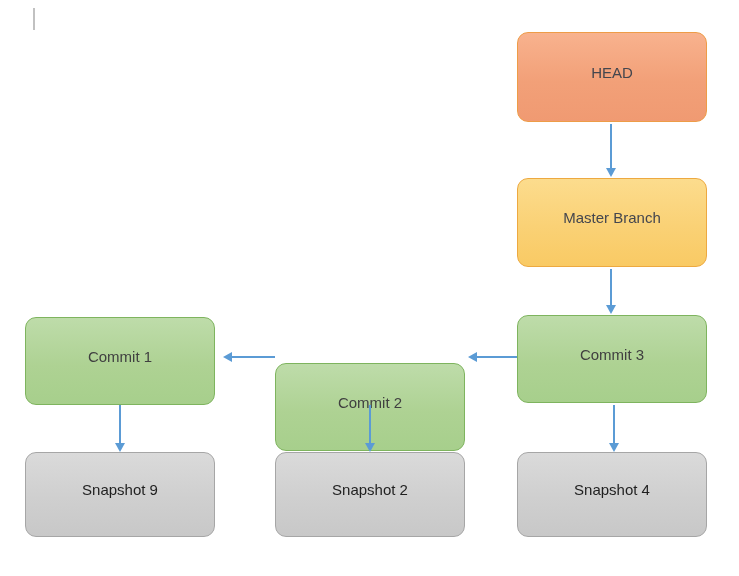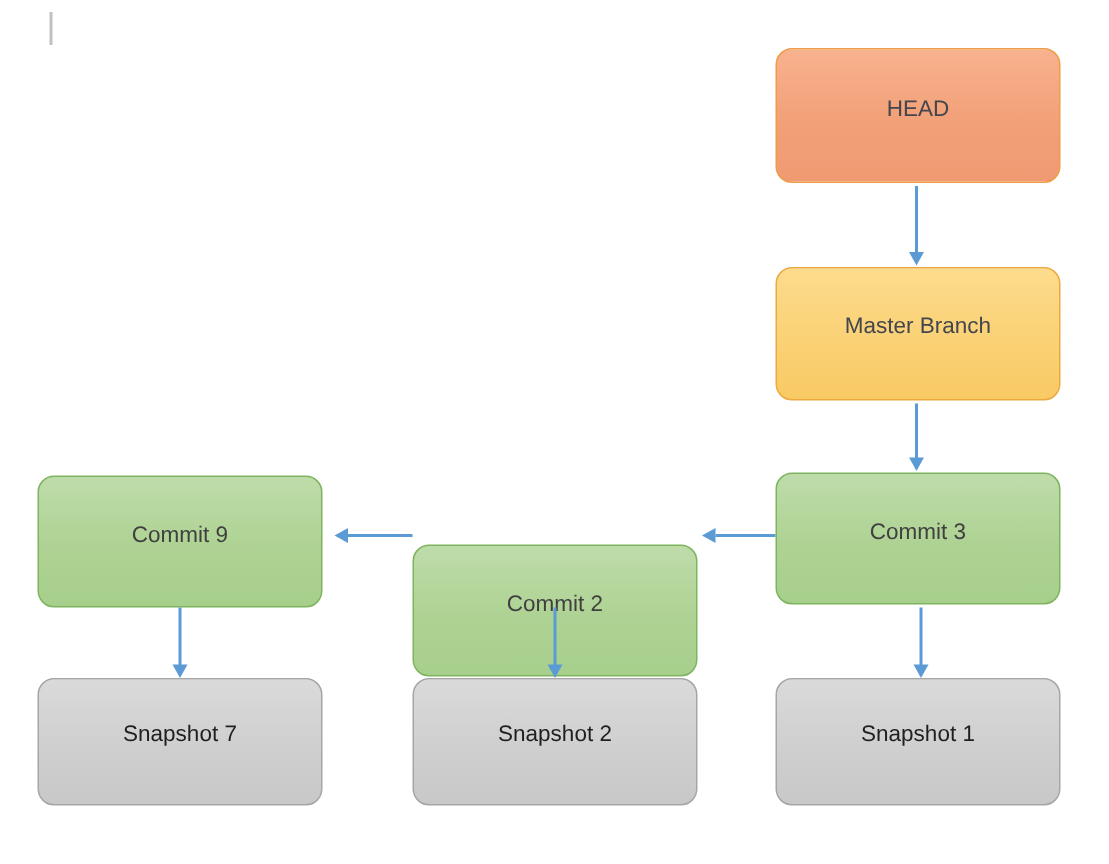--- a/index.html
+++ b/index.html
@@ -82,33 +82,33 @@
 
   <div class="node node-commit node-commit3">
     <span class="label">Commit 3</span>
   </div>
 
   <div class="node node-commit node-commit2">
     <span class="label">Commit 2</span>
   </div>
 
   <div class="node node-commit node-commit1">
-    <span class="label">Commit 9</span>
+    <span class="label">Commit 1</span>
   </div>
 
   <div class="node node-snapshot node-snapshot3">
-    <span class="label">Snapshot 1</span>
+    <span class="label">Snapshot 4</span>
   </div>
 
   <div class="node node-snapshot node-snapshot2">
     <span class="label">Snapshot 2</span>
   </div>
 
   <div class="node node-snapshot node-snapshot1">
-    <span class="label">Snapshot 7</span>
+    <span class="label">Snapshot 9</span>
   </div>
 
   <div class="arrow">
     <div class="aline-v" style="left:610px; top:124px; height:45px;"></div>
     <div class="ahead-down" style="left:606px; top:168px;"></div>
   </div>
 
   <div class="arrow">
     <div class="aline-v" style="left:610px; top:269px; height:37px;"></div>
     <div class="ahead-down" style="left:606px; top:305px;"></div>

